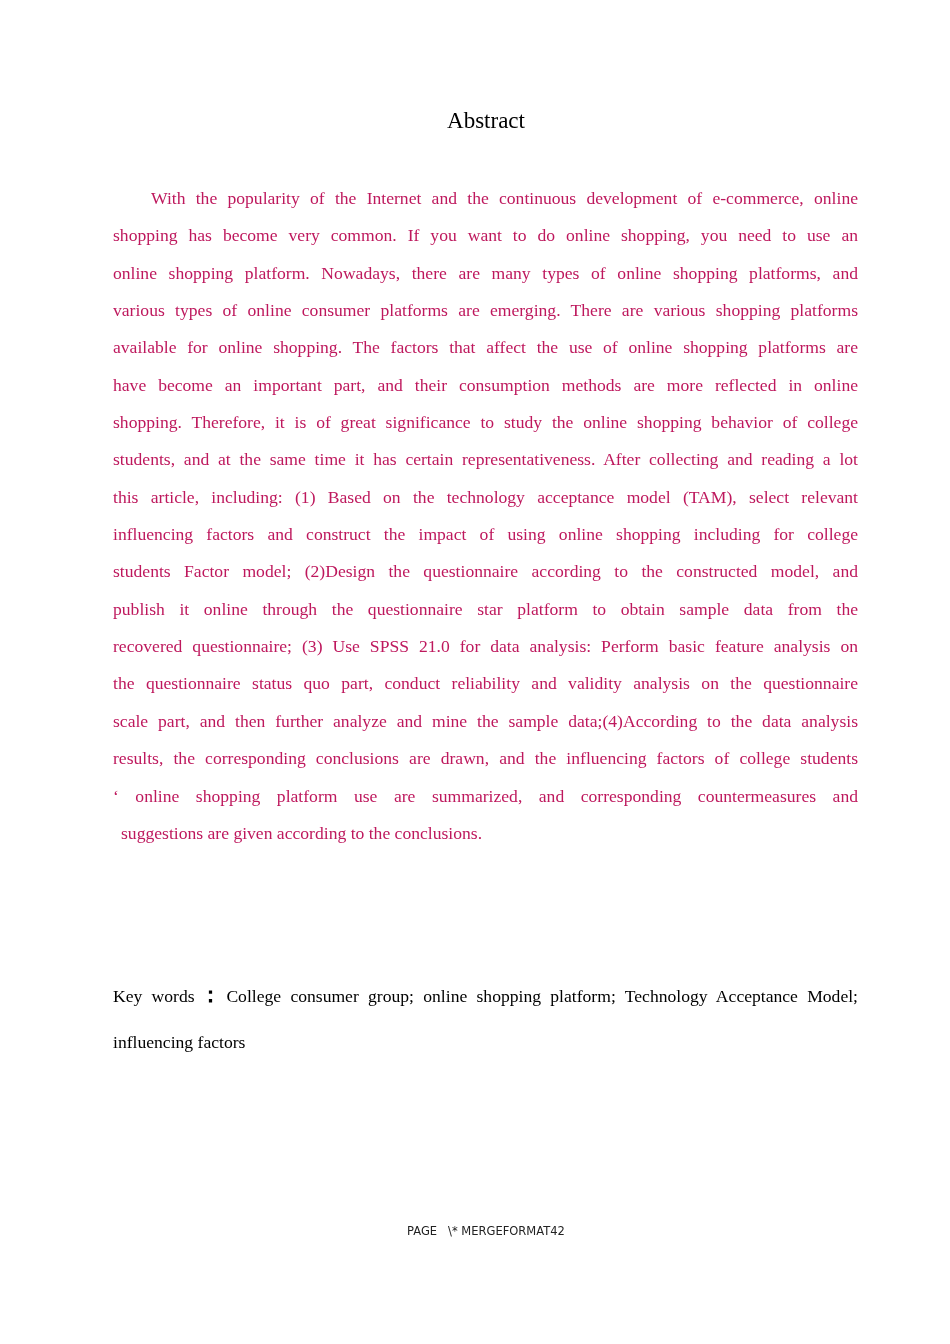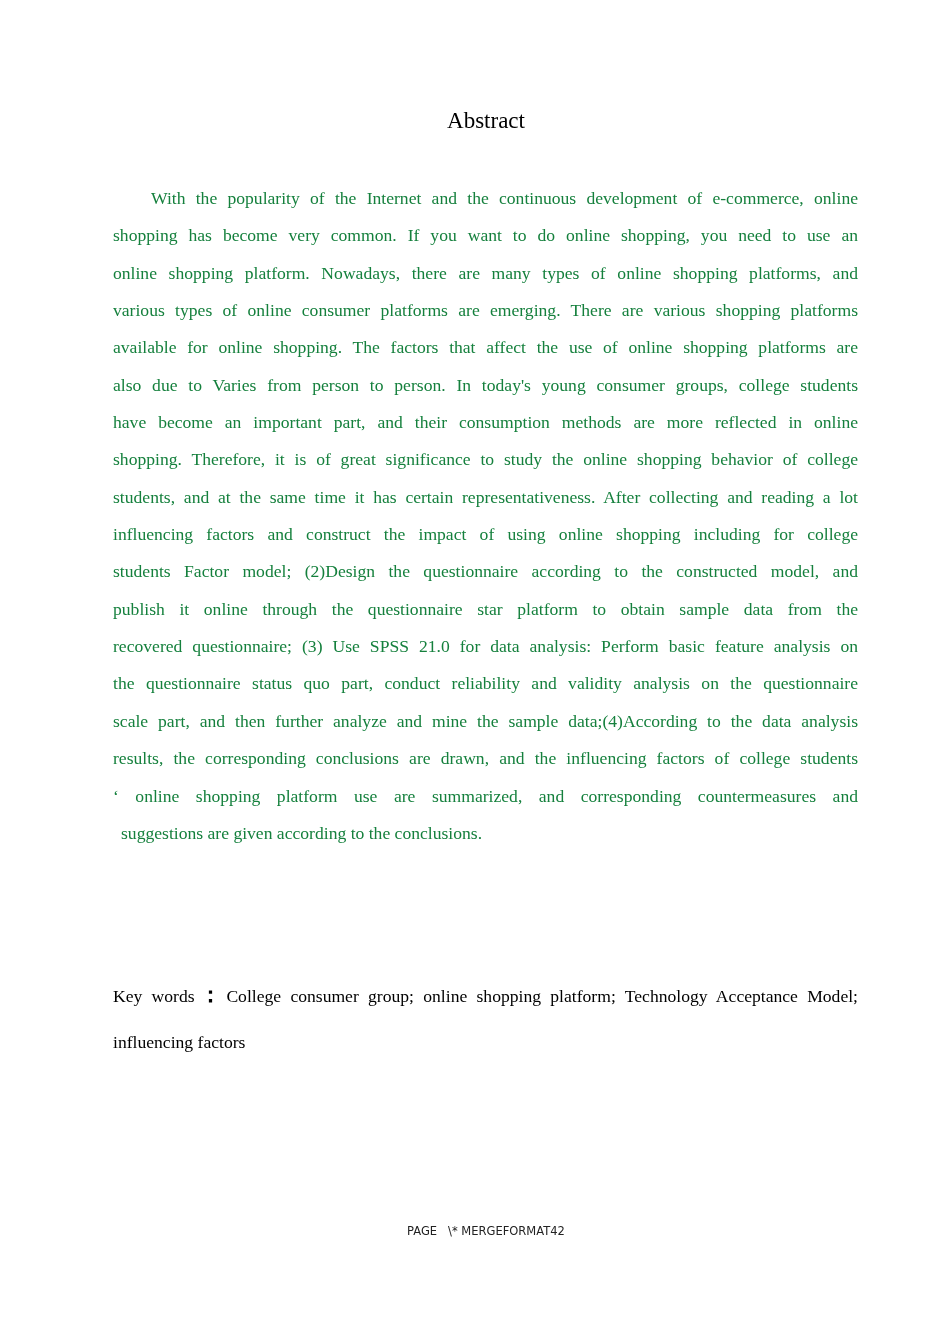--- a/index.html
+++ b/index.html
@@ -4,21 +4,21 @@
   <style>
     html, body { margin: 0; padding: 0; background: #ffffff; }
     body { width: 950px; height: 1344px; position: relative; overflow: hidden; }
     .page { position: absolute; left: 0; top: 0; width: 950px; height: 1344px; background: #fff; }
     .title {
       position: absolute; left: 0; top: 108px; width: 972px; text-align: center;
       font-family: "Liberation Serif", serif; font-size: 23px; color: #000;
     }
     .body-text {
       position: absolute; left: 113px; top: 185px; width: 745px;
-      font-family: "Liberation Serif", serif; font-size: 17.6px; color: #15803d;
+      font-family: "Liberation Serif", serif; font-size: 17.6px; color: #be185d;
     }
     .line {
       height: 37.35px; line-height: 27px; white-space: nowrap;
       text-align: justify; text-align-last: justify;
     }
     .line.first { text-indent: 38px; }
     .line.last { text-align-last: left; margin-left: 8px; }
     .keywords {
       position: absolute; left: 113px; top: 982px; width: 745px;
       font-family: "Liberation Serif", serif; font-size: 17.6px; color: #000;
@@ -38,24 +38,24 @@
 
 <div class="page">
   <div class="title">Abstract</div>
 
   <div class="body-text">
     <div class="line first">With the popularity of the Internet and the continuous development of e-commerce, online</div>
     <div class="line">shopping has become very common. If you want to do online shopping, you need to use an</div>
     <div class="line">online shopping platform. Nowadays, there are many types of online shopping platforms, and</div>
     <div class="line">various types of online consumer platforms are emerging. There are various shopping platforms</div>
     <div class="line">available for online shopping. The factors that affect the use of online shopping platforms are</div>
-    <div class="line">also due to Varies from person to person. In today's young consumer groups, college students</div>
     <div class="line">have become an important part, and their consumption methods are more reflected in online</div>
     <div class="line">shopping. Therefore, it is of great significance to study the online shopping behavior of college</div>
     <div class="line">students, and at the same time it has certain representativeness. After collecting and reading a lot</div>
+    <div class="line">this article, including: (1) Based on the technology acceptance model (TAM), select relevant</div>
     <div class="line">influencing factors and construct the impact of using online shopping including for college</div>
     <div class="line">students Factor model; (2)Design the questionnaire according to the constructed model, and</div>
     <div class="line">publish it online through the questionnaire star platform to obtain sample data from the</div>
     <div class="line">recovered questionnaire; (3) Use SPSS 21.0 for data analysis: Perform basic feature analysis on</div>
     <div class="line">the questionnaire status quo part, conduct reliability and validity analysis on the questionnaire</div>
     <div class="line">scale part, and then further analyze and mine the sample data;(4)According to the data analysis</div>
     <div class="line">results, the corresponding conclusions are drawn, and the influencing factors of college students</div>
     <div class="line">‘ online shopping platform use are summarized, and corresponding countermeasures and</div>
     <div class="line last">suggestions are given according to the conclusions.</div>
   </div>

